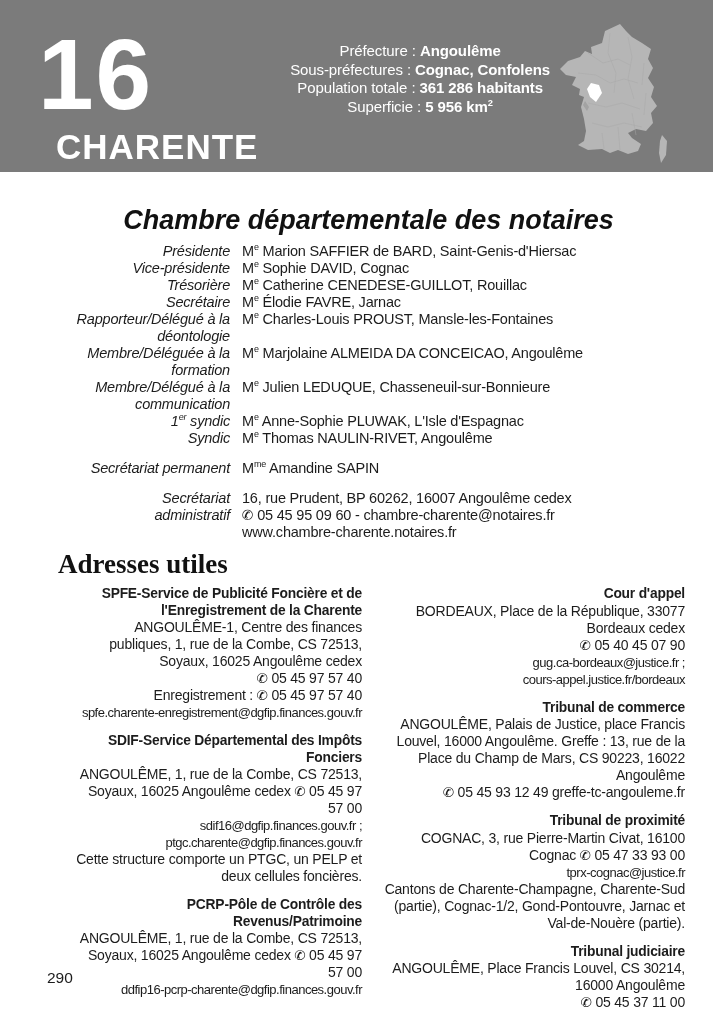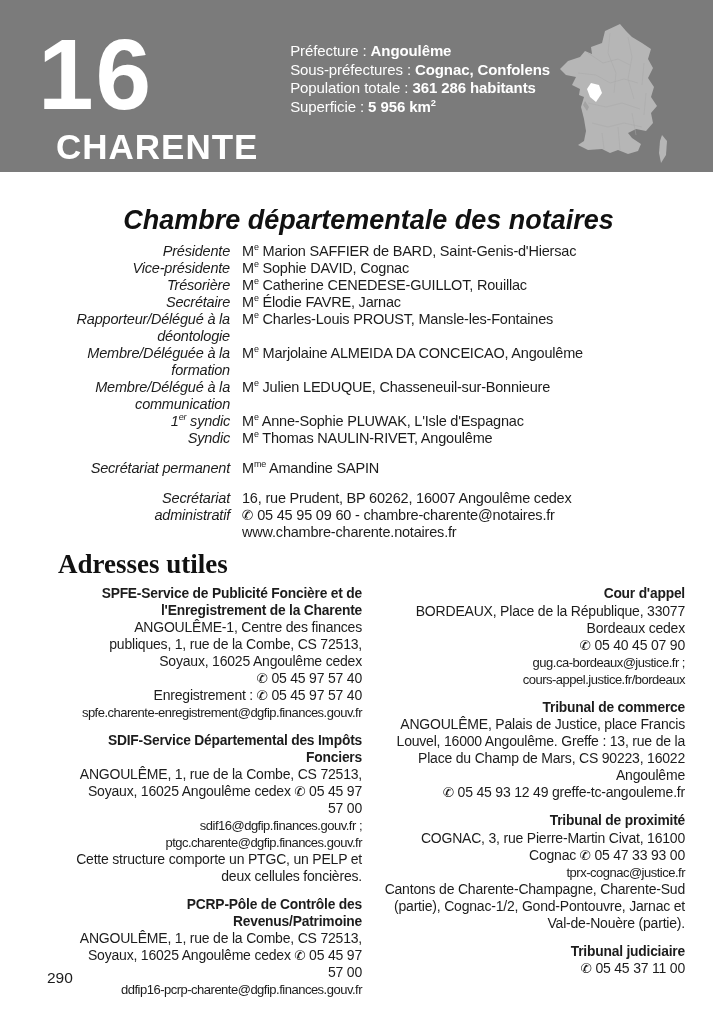--- a/index.html
+++ b/index.html
@@ -4,21 +4,21 @@
 <style>
   html,body{margin:0;padding:0;background:#fff;}
   .page{position:relative;width:713px;height:1030px;background:#ffffff;overflow:hidden;
         font-family:"Liberation Sans",sans-serif;color:#1c1c1c;}
   
   .dept-header{position:absolute;left:0;top:0;width:713px;height:172px;background:#7b7b7b;}
   .dept-num{position:absolute;left:38px;top:24px;font-size:100px;font-weight:700;color:#fff;
             line-height:1;letter-spacing:2px;}
   .dept-name{position:absolute;left:56px;top:127px;font-size:35px;font-weight:700;color:#fff;
              letter-spacing:1px;}
-  .dept-info{position:absolute;right:163px;top:42px;text-align:left;color:#fff;
+  .dept-info{position:absolute;right:163px;top:42px;text-align:center;color:#fff;
              font-size:15px;line-height:18.5px;letter-spacing:-0.1px;}
   .dept-info b{font-weight:700;}
   .france-map{position:absolute;left:558px;top:23px;}
   
   .chamber-title{position:absolute;left:0;top:193px;width:713px;margin:12px;text-align:center;
                  font-family:Liberation Sans, sans-serif;font-style:italic;font-weight:700;
                  font-size:27px;color:#111;}
   .roles{position:absolute;left:62px;top:243px;width:600px;font-size:14.5px;line-height:17px;
          letter-spacing:-0.2px;}
   .role-row{display:flex;}
@@ -181,19 +181,20 @@
         <div class="addr-heading">Tribunal de proximité</div>
         <div class="addr-body">
           <div class="addr-line">COGNAC, 3, rue Pierre-Martin Civat, 16100 Cognac <span class="phone">✆</span> 05 47 33 93 00</div>
           <div class="addr-line small">tprx-cognac@justice.fr</div>
           <div class="addr-line">Cantons de Charente-Champagne, Charente-Sud (partie), Cognac-1/2, Gond-Pontouvre, Jarnac et Val-de-Nouère (partie).</div>
         </div>
       </div>
       <div class="addr-entry">
         <div class="addr-heading">Tribunal judiciaire</div>
         <div class="addr-body">
+          <div class="addr-line">ANGOULÊME, Place Francis Louvel, CS 30214, 16000 Angoulême</div>
           <div class="addr-line"><span class="phone">✆</span> 05 45 37 11 00</div>
         </div>
       </div>
     </div>
 
   <div class="page-number">290</div>
 </div>
 
 </body></html>

